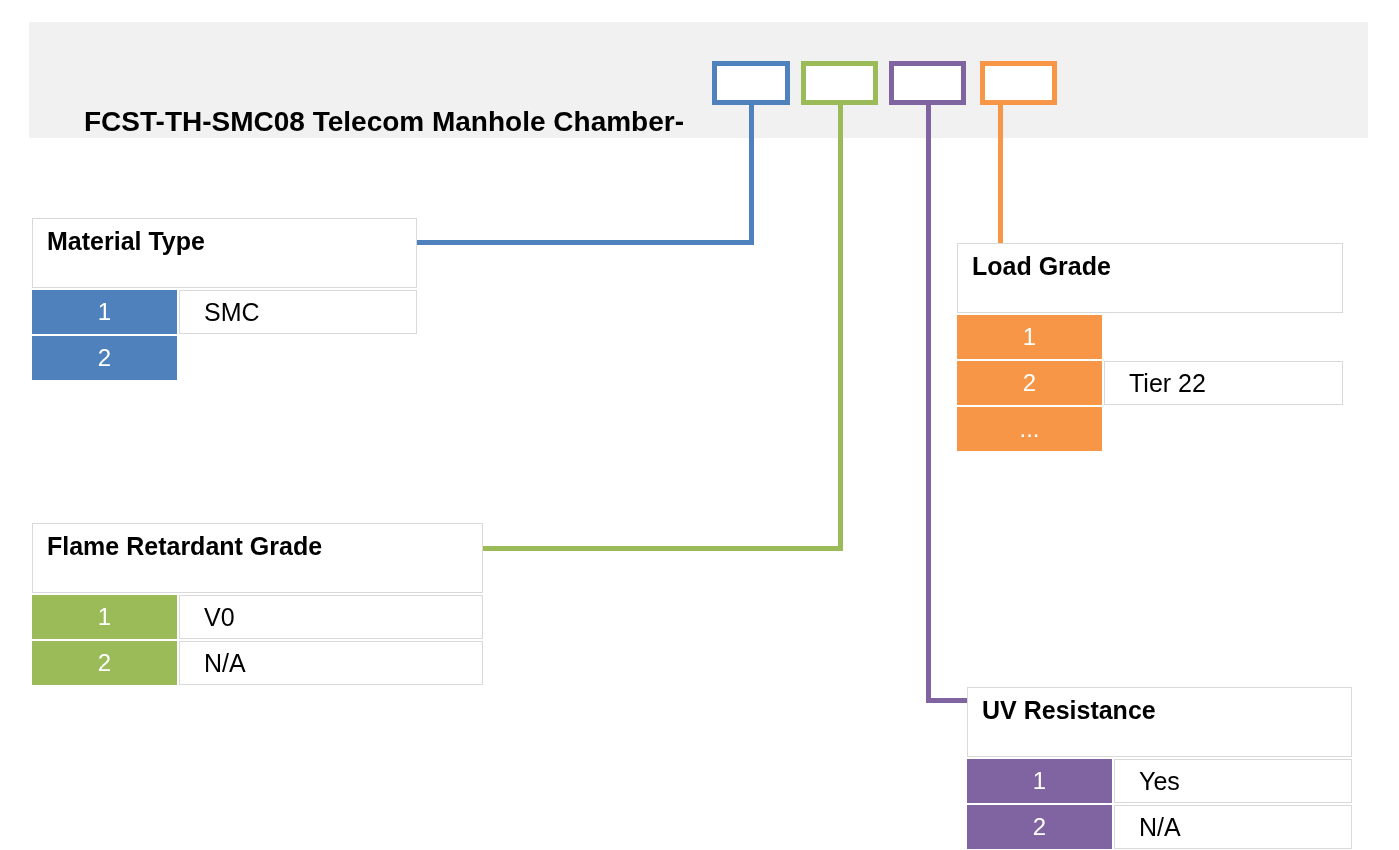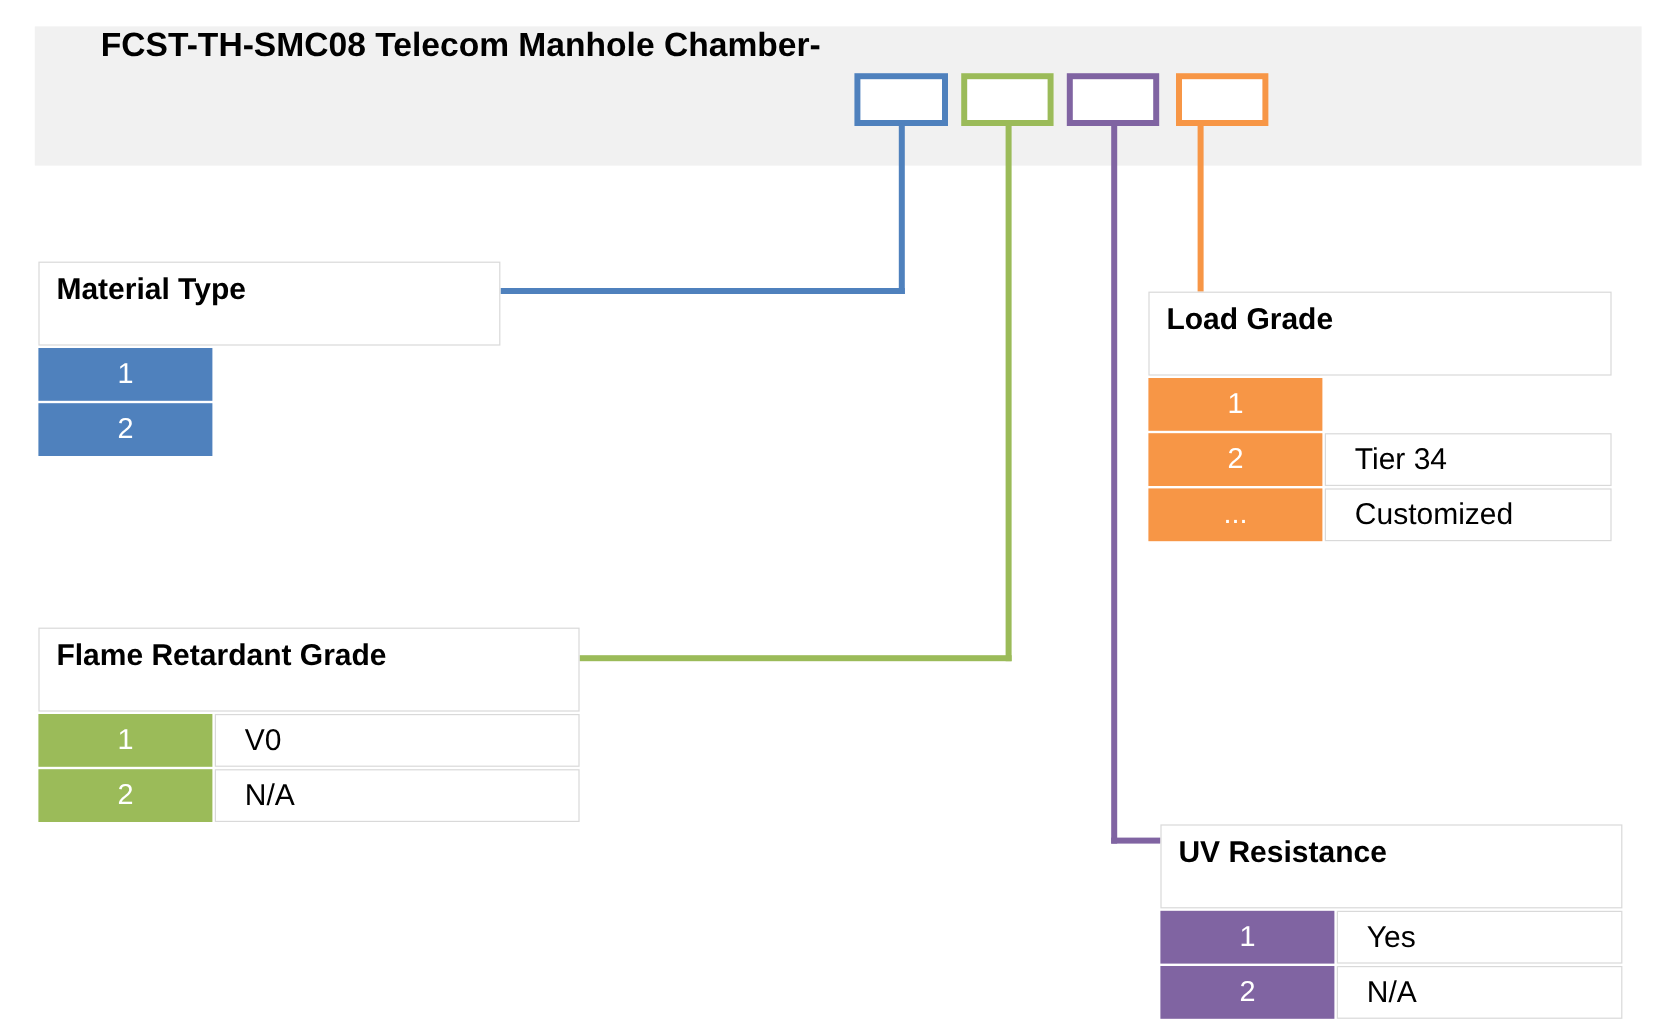--- a/index.html
+++ b/index.html
@@ -16,21 +16,21 @@
     background: #ffffff;
     overflow: hidden;
   }
   .band {
     position: absolute;
     left: 29px;
     top: 22px;
     width: 1339px;
     height: 116px;
     display: flex;
-    align-items: flex-start;
+    align-items: flex-end;
   }
   .band-title {
     padding-left: 55px;
     font-size: 28px;
     font-weight: bold;
     white-space: nowrap;
   }
   .codebox {
     position: absolute;
     top: 61px;
@@ -115,20 +115,21 @@
   <div class="cline" id="line-green-h" style="background-color: rgb(155, 187, 89);"></div>
   <div class="cline" id="line-purple-v" style="background-color: rgb(128, 100, 162);"></div>
   <div class="cline" id="line-purple-h" style="background-color: rgb(128, 100, 162);"></div>
   <div class="cline" id="line-orange-v" style="background-color: rgb(247, 150, 70);"></div>
 
   <div class="ptable" id="table-0">
     <div class="thead">Material Type</div>
     <div>
         <div class="trow">
           <div class="tkey" style="background-color: rgb(79, 129, 189);">1</div>
+          <div class="tval">SMC</div>
         </div>
         <div class="trow">
           <div class="tkey" style="background-color: rgb(79, 129, 189);">2</div>
         </div>
       </div>
   </div>
 
   <div class="ptable" id="table-1">
     <div class="thead">Flame Retardant Grade</div>
     <div>
@@ -144,25 +145,24 @@
   </div>
 
   <div class="ptable" id="table-2">
     <div class="thead">Load Grade</div>
     <div>
         <div class="trow">
           <div class="tkey" style="background-color: rgb(247, 150, 70);">1</div>
         </div>
         <div class="trow">
           <div class="tkey" style="background-color: rgb(247, 150, 70);">2</div>
-          <div class="tval">Tier 34</div>
+          <div class="tval">Tier 22</div>
         </div>
         <div class="trow">
           <div class="tkey" style="background-color: rgb(247, 150, 70);">...</div>
-          <div class="tval">Customized</div>
         </div>
       </div>
   </div>
 
   <div class="ptable" id="table-3">
     <div class="thead">UV Resistance</div>
     <div>
         <div class="trow">
           <div class="tkey" style="background-color: rgb(128, 100, 162);">1</div>
           <div class="tval">Yes</div>

